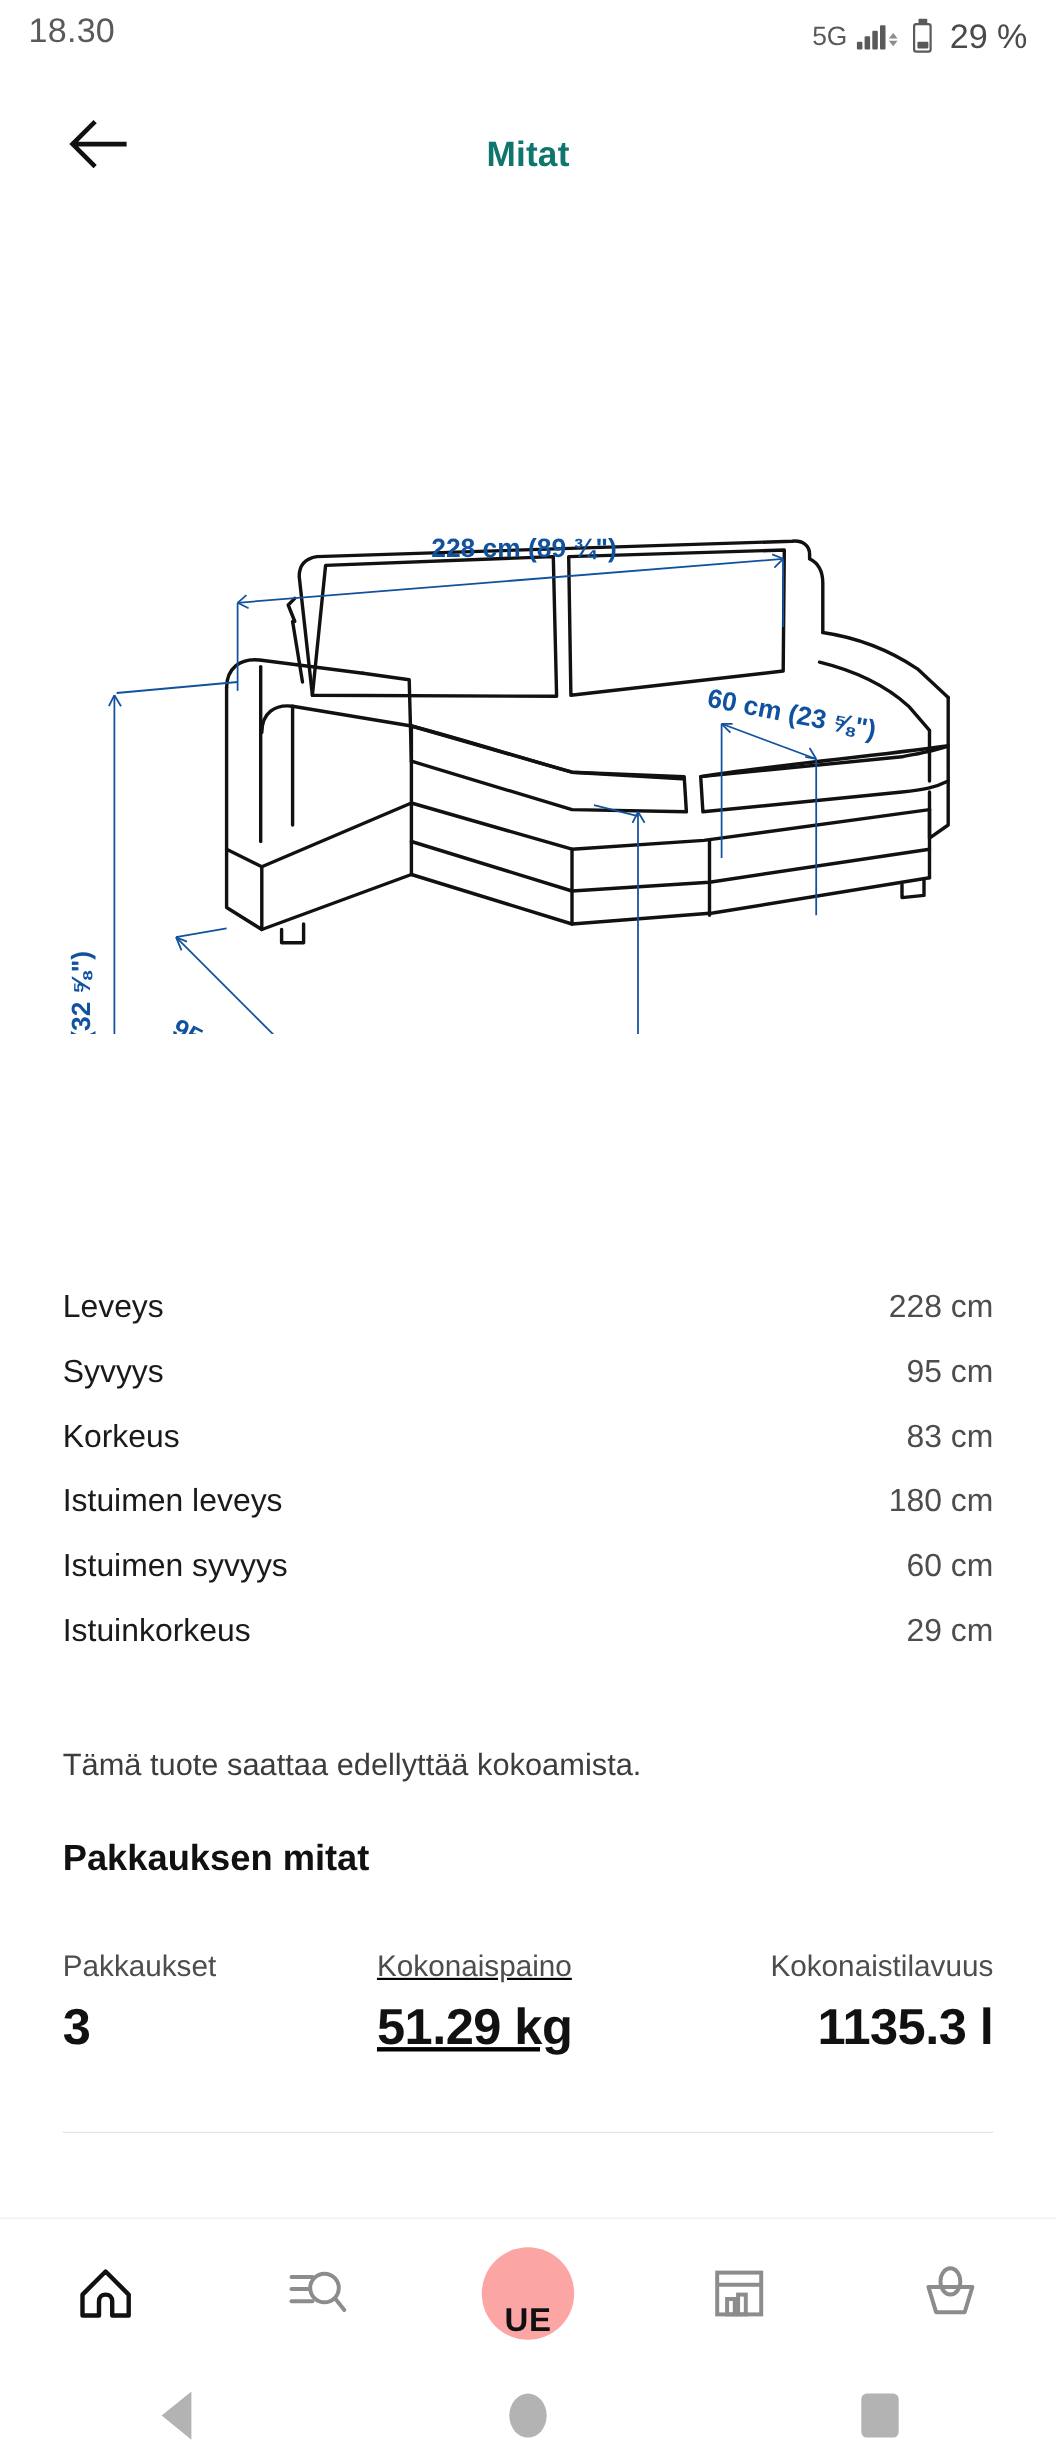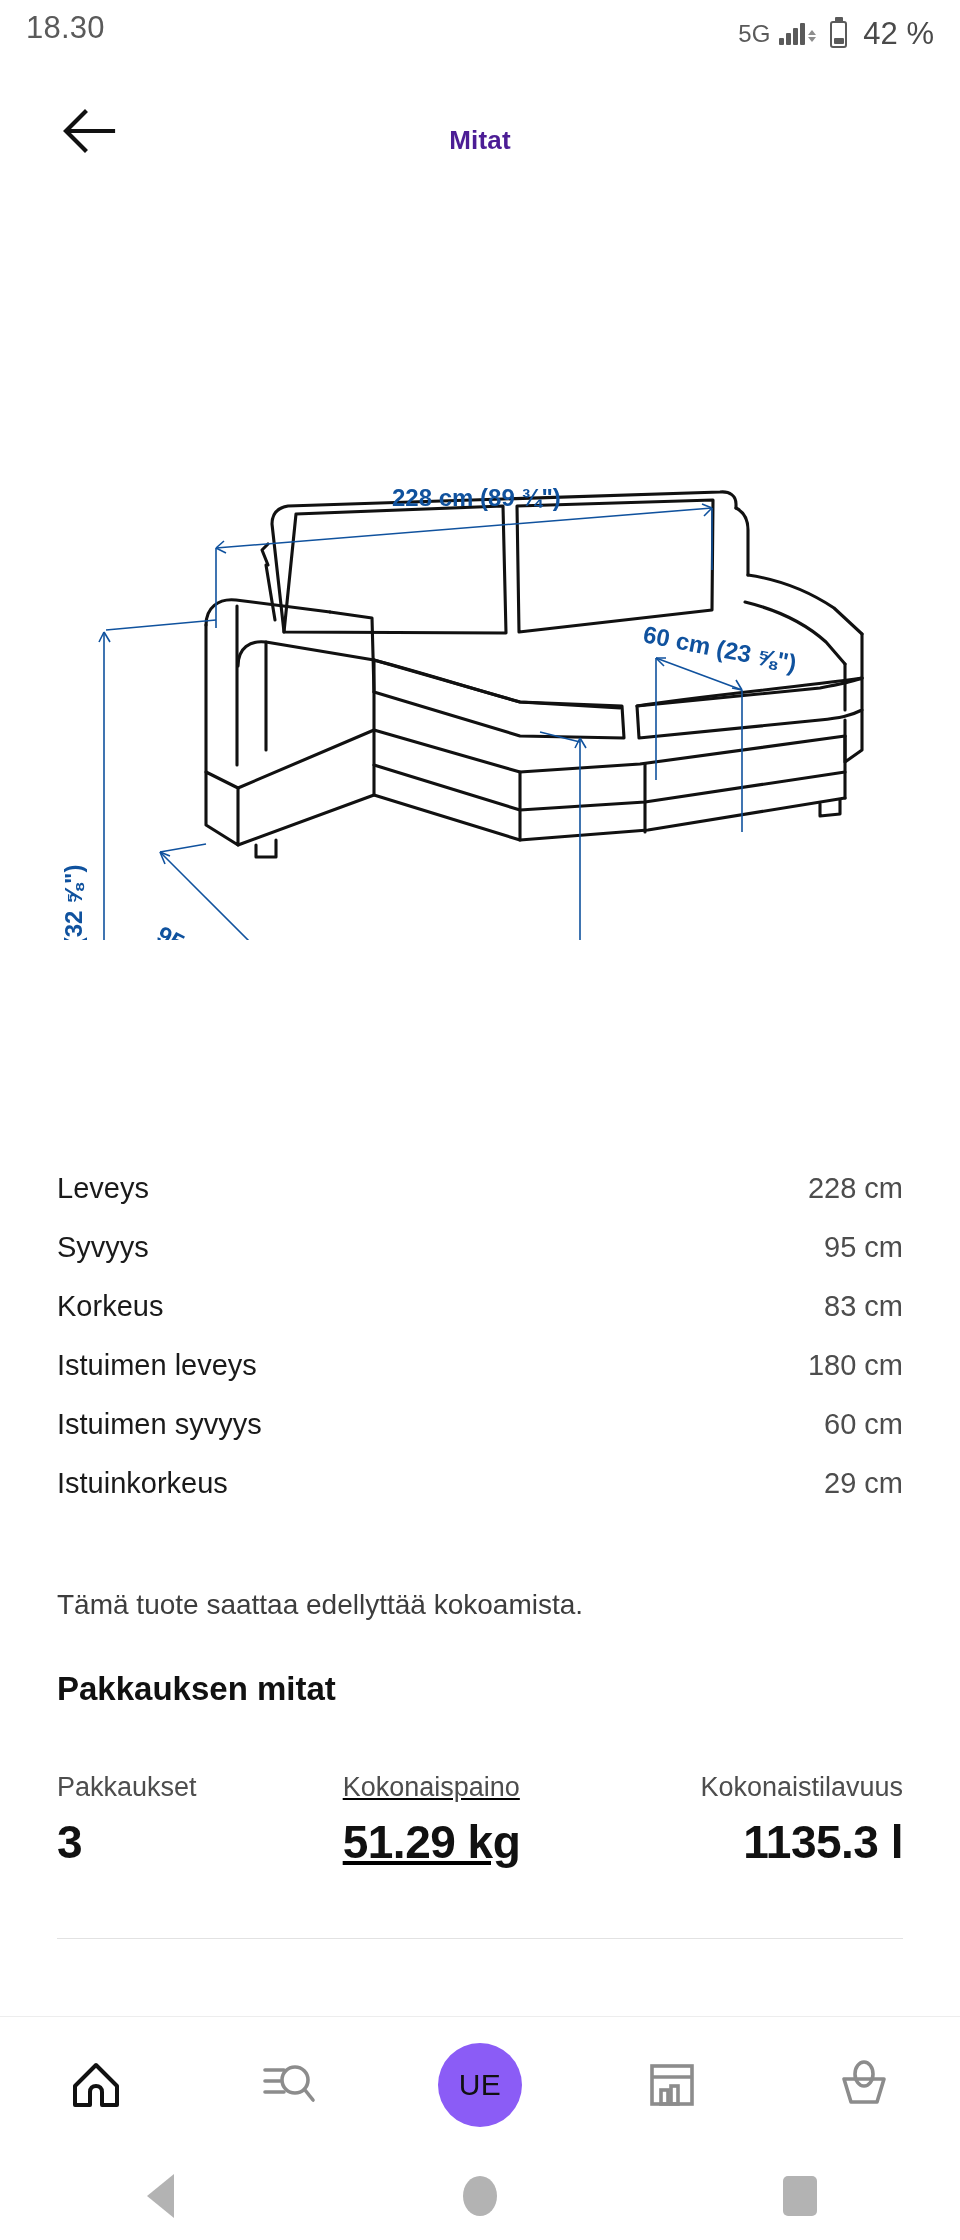--- a/index.html
+++ b/index.html
@@ -36,21 +36,21 @@
   .battery:after{ content:""; position:absolute; left:1.5px; right:1.5px; bottom:1.5px; height:26%; background:#5a5a5a; border-radius:1px; }
   .batt-pct{ font-size:31px; color:#4a4a4a; margin-left:7px; }
 
   
   .header{
     position:absolute; left:0; top:86px; width:960px; height:90px;
     display:flex; align-items:center;
   }
   .back-btn{ position:absolute; left:58px; top:50%; transform:translateY(-50%); width:62px; height:62px; display:flex; align-items:center; justify-content:center; cursor:pointer; }
   .page-title{
-    width:100%; text-align:center; font-size:26px; font-weight:700; color:#4c1d95;
+    width:100%; text-align:center; font-size:32px; font-weight:700; color:#0f766e;
     letter-spacing:.2px;
     margin-top:19px;
   }
 
   
   .diagram-wrap{
     position:absolute; left:0; top:420px; width:960px; height:520px;
   }
   .diagram-wrap svg{ display:block; width:960px; height:520px; }
 
@@ -96,22 +96,22 @@
     position:absolute; left:0; top:2016px; width:960px; height:136px;
     border-top:1px solid #ededed; background:#fff;
     display:flex; align-items:center;
   }
   .nav-item{
     flex:1; display:flex; align-items:center; justify-content:center;
     height:136px; cursor:pointer;
   }
   .avatar-pill{
     width:84px; height:84px; border-radius:50%;
-    background:#8b5cf6; display:flex; align-items:center; justify-content:center;
-    font-size:30px; font-weight:400; color:#111; letter-spacing:.5px;
+    background:#fca5a5; display:flex; align-items:flex-end; justify-content:center;
+    font-size:30px; font-weight:700; color:#111; letter-spacing:.5px;
   }
 
   
   .android-nav{
     position:absolute; left:0; top:2152px; width:960px; height:88px;
     display:flex; align-items:center; background:#fff;
   }
   .and-item{ flex:1; display:flex; align-items:center; justify-content:center; cursor:pointer; }
   .and-back{ width:0;height:0;border-top:22px solid transparent;border-bottom:22px solid transparent;border-right:27px solid #b3b3b3; }
   .and-home{ width:34px; height:40px; background:#b3b3b3; border-radius:50%; }
@@ -132,21 +132,21 @@
             <i></i>
             <i></i>
             <i></i>
           </span>
         <span class="updown">
             <span class="u"></span>
             <span class="d"></span>
           </span>
       </span>
       <span class="battery"></span>
-      <span class="batt-pct">42 %</span>
+      <span class="batt-pct">29 %</span>
     </div>
   </div>
 
   <div class="header">
     <div class="back-btn">
       <svg width="56" height="48" viewBox="0 0 56 48">
         <path d="M52 24 H7 M24 5 L5 24 L24 43" fill="none" stroke="#111" stroke-width="4.2" stroke-linecap="square" stroke-linejoin="miter"></path>
       </svg>
     </div>
     <div class="page-title">Mitat</div>

